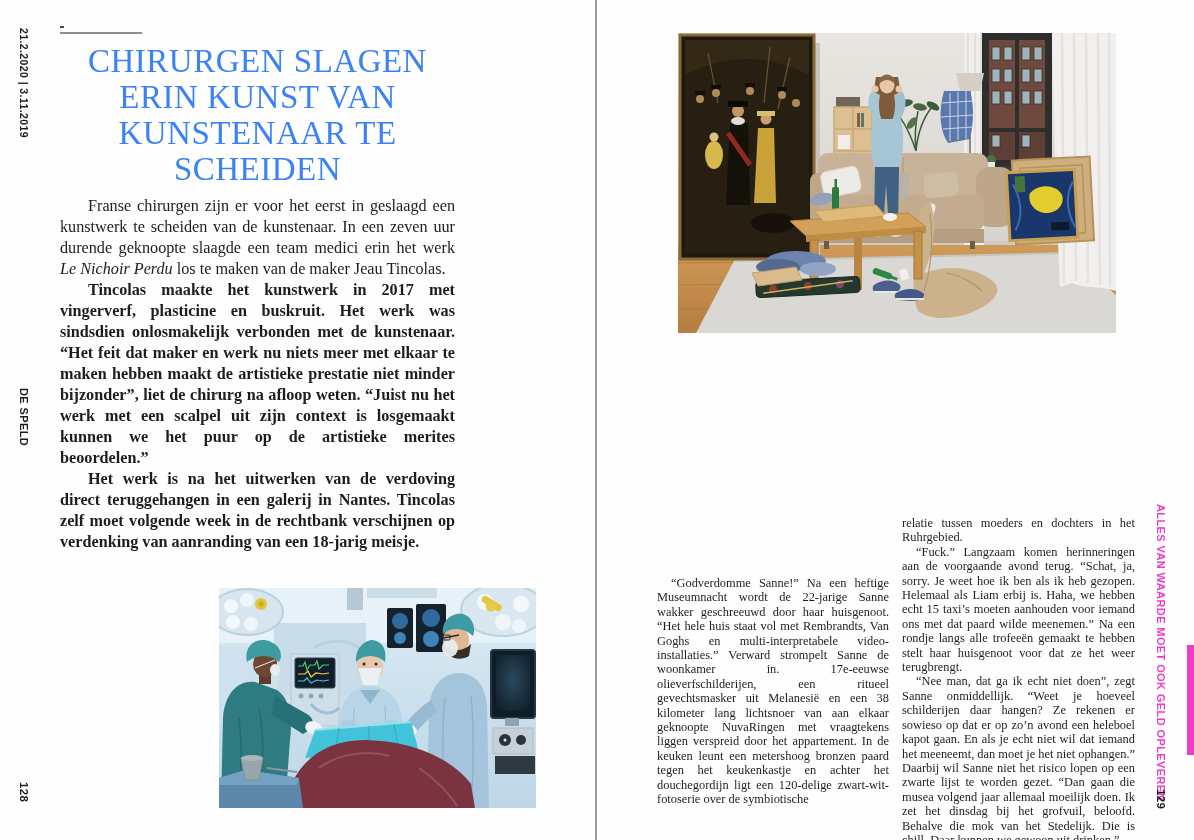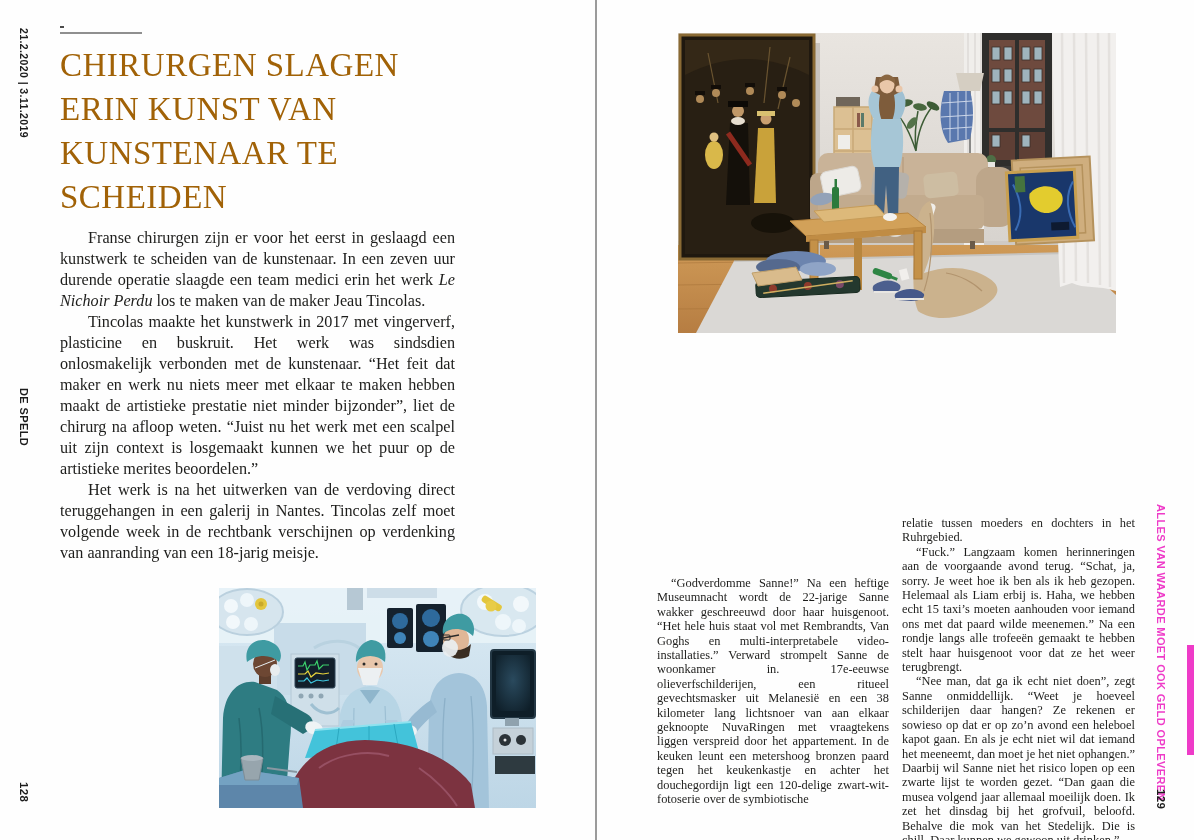--- a/index.html
+++ b/index.html
@@ -16,23 +16,23 @@
   .v-slogan{left:1155px;top:504px;font-size:11px;color:#ee3bc8;}
   .v-page-right{left:1155px;top:789px;font-size:11.5px;}
   .pink-bar{position:absolute;left:1187px;top:645px;width:7px;height:110px;background:#ee3bc8;}
 
   .tick{width:4px;height:2px;background:#4a4a4a;margin-bottom:4px;}
   .rule{width:82px;height:2px;background:#8f8f8f;}
 
   
   .article-left{position:absolute;left:60px;top:26px;width:395px;}
   .headline-left{margin:9px 0 0 0;font-family:"Liberation Serif",serif;font-weight:normal;
-                 font-size:33px;line-height:44px;letter-spacing:.5px;color:#a16207;white-space:pre-line;}
+                 font-size:33px;line-height:36px;letter-spacing:.5px;color:#3b82f6;white-space:pre-line;text-align:center;}
   .body-left{margin:9px 0 0 0;font-size:16.2px;line-height:21px;text-align:justify;text-indent:28px;}
-  .body-left + .body-left{margin-top:0;}
+  .body-left + .body-left{margin-top:0;font-weight:bold;}
   .body-left em{font-style:italic;}
 
   
   .article-right-head{position:absolute;left:658px;top:461px;width:260px;}
   .headline-right{margin:9px 0 0 0;font-family:"Liberation Serif",serif;font-weight:normal;
                   font-size:17.5px;line-height:22px;letter-spacing:.3px;color:#151515;white-space:pre-line;}
   .col{position:absolute;font-size:12.4px;line-height:14.4px;text-align:justify;}
   .col-1{left:657px;top:576px;width:232px;}
   .col-2{left:902px;top:516px;width:233px;}
   .col p{margin:0;}
@@ -55,21 +55,21 @@
   <div class="vtext v-brand">DE SPELD</div>
   <div class="vtext v-page-left">128</div>
 
   <div class="article-left">
     <div class="tick"></div>
     <div class="rule"></div>
     <h1 class="headline-left">CHIRURGEN SLAGEN
 ERIN KUNST VAN
 KUNSTENAAR TE
 SCHEIDEN</h1>
-    <p class="body-left"><span>Franse chirurgen zijn er voor het eerst in geslaagd een kunstwerk te scheiden van de kunstenaar. In een zeven uur durende operatie slaagde een team medici erin het werk </span><em>Le Nichoir Perdu</em><span> los te maken van de maker Jeau Tincolas.</span></p>
+    <p class="body-left"><span>Franse chirurgen zijn er voor het eerst in geslaagd een kunstwerk te scheiden van de kunstenaar. In een zeven uur durende geknoopte slaagde een team medici erin het werk </span><em>Le Nichoir Perdu</em><span> los te maken van de maker Jeau Tincolas.</span></p>
     <p class="body-left">Tincolas maakte het kunstwerk in 2017 met vingerverf, plasticine en buskruit. Het werk was sindsdien onlosmakelijk verbonden met de kunstenaar. “Het feit dat maker en werk nu niets meer met elkaar te maken hebben maakt de artistieke prestatie niet minder bijzonder”, liet de chirurg na afloop weten. “Juist nu het werk met een scalpel uit zijn context is losgemaakt kunnen we het puur op de artistieke merites beoordelen.”</p>
     <p class="body-left">Het werk is na het uitwerken van de verdoving direct teruggehangen in een galerij in Nantes. Tincolas zelf moet volgende week in de rechtbank verschijnen op verdenking van aanranding van een 18-jarig meisje.</p>
   </div>
 
   <div class="photo photo-surgery" aria-label="Drie chirurgen in operatiekamer rond een patiënt onder donkerrode doek">
     <svg viewBox="0 0 317 220" preserveAspectRatio="none">
       <defs>
         <linearGradient id="orbg" x1="0" y1="0" x2="0" y2="1">
           <stop offset="0" stop-color="#dcebf4"></stop>
             <stop offset="1" stop-color="#bdd6e6"></stop>

